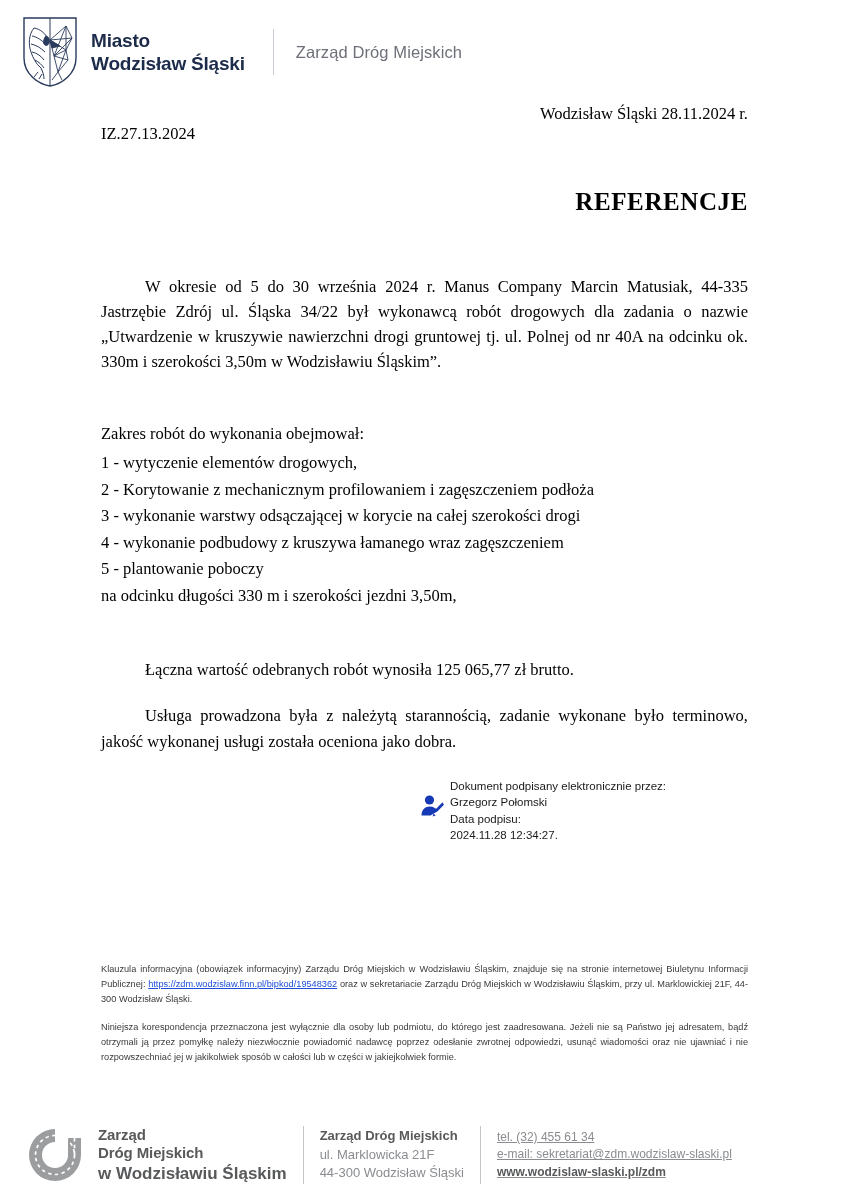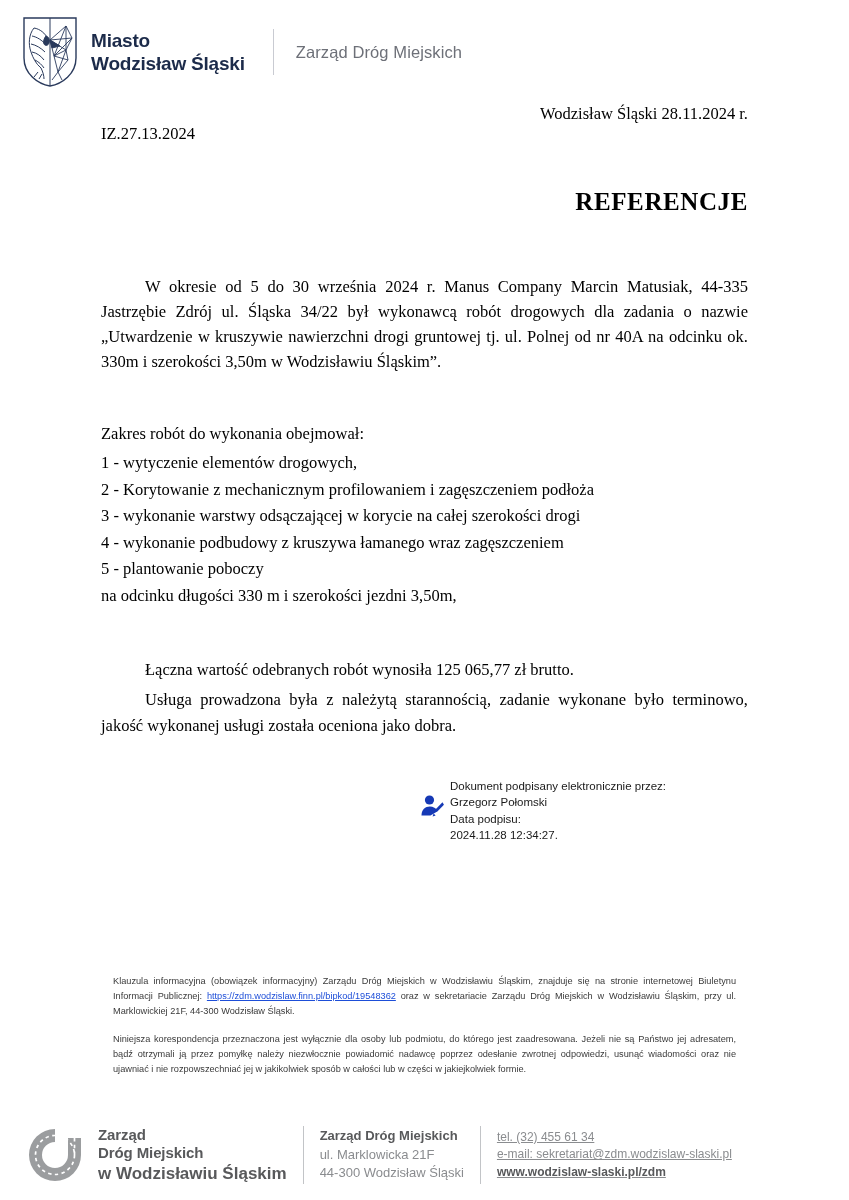--- a/index.html
+++ b/index.html
@@ -101,21 +101,21 @@
     line-height: 1.0;
   }
   .para-value {
     font-size: 16.5px;
     margin-top: 54px;
     text-indent: 44px;
     line-height: 1.5;
   }
   .para-quality {
     font-size: 16.5px;
-    margin-top: 4px;
+    margin-top: 20px;
     text-indent: 44px;
     line-height: 1.55;
     text-align: justify;
   }
 
   
   .signature {
     position: absolute;
     left: 420px;
     top: 778px;
@@ -140,21 +140,21 @@
     position: absolute;
     left: 101px;
     right: 101px;
     top: 962px;
     font-family: "Liberation Sans", "DejaVu Sans", sans-serif;
     font-size: 9.2px;
     color: #3a3a3a;
     line-height: 1.62;
     text-align: justify;
   }
-  .legal p { margin: 12px; }
+  .legal p { margin: 0; }
   .legal .block2 { margin-top: 13px; }
   .legal a, .legal .link {
     color: #1d4ed8;
     text-decoration: underline;
   }
 
   
   .footer {
     position: absolute;
     left: 24px;

